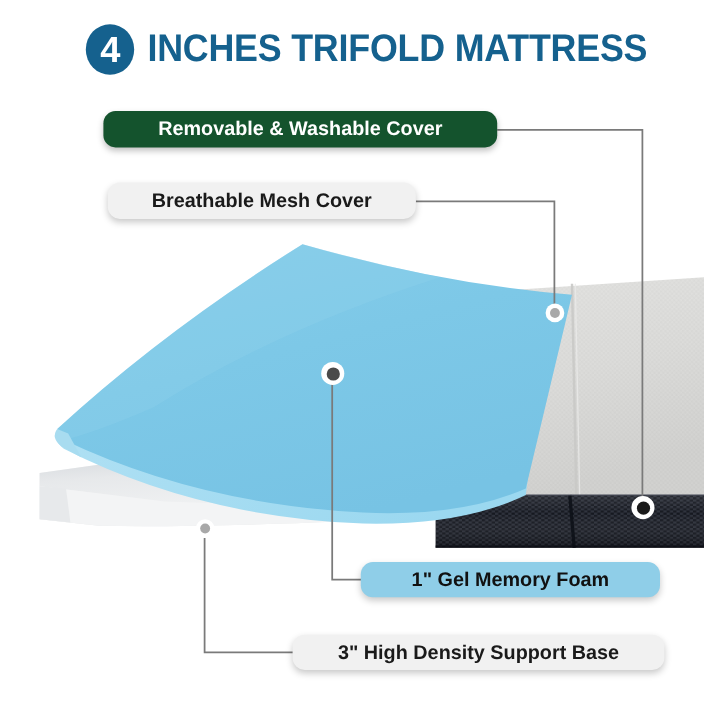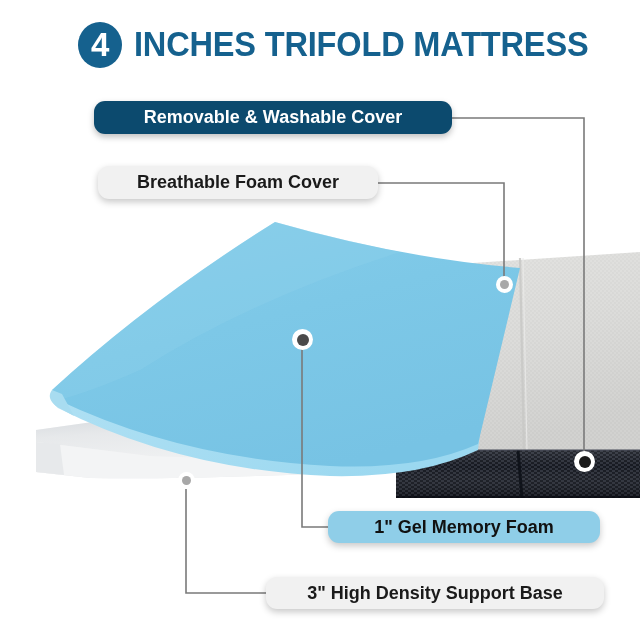--- a/index.html
+++ b/index.html
@@ -75,21 +75,21 @@
     display: flex;
     align-items: center;
     justify-content: center;
     border-radius: 11px;
     white-space: nowrap;
     font-weight: bold;
     font-family: "Liberation Sans", "DejaVu Sans", sans-serif;
     box-sizing: border-box;
   }
   .pill-dark {
-    background: #0c4a6e;
+    background: #14532d;
     color: #ffffff;
     box-shadow: 0 3px 6px rgba(0,0,0,0.25);
   }
   .pill-light {
     background: #F1F1F1;
     color: #1A1A1A;
     box-shadow: 0 3px 7px rgba(0,0,0,0.22);
   }
   .pill-blue {
     background: #8FCEE8;
@@ -270,19 +270,19 @@
 
   <div id="header">
     <div id="badge">
       <div id="badge-number">4</div>
     </div>
     <div id="title">INCHES TRIFOLD MATTRESS</div>
   </div>
 
   <div id="label-removable" class="pill pill-dark">Removable &amp; Washable Cover</div>
 
-  <div id="label-mesh" class="pill pill-light">Breathable Foam Cover</div>
+  <div id="label-mesh" class="pill pill-light">Breathable Mesh Cover</div>
 
   <div id="label-gel" class="pill pill-blue">1" Gel  Memory Foam</div>
 
   <div id="label-base" class="pill pill-light">3"  High Density Support Base</div>
 
 </div>
 
 </body></html>

